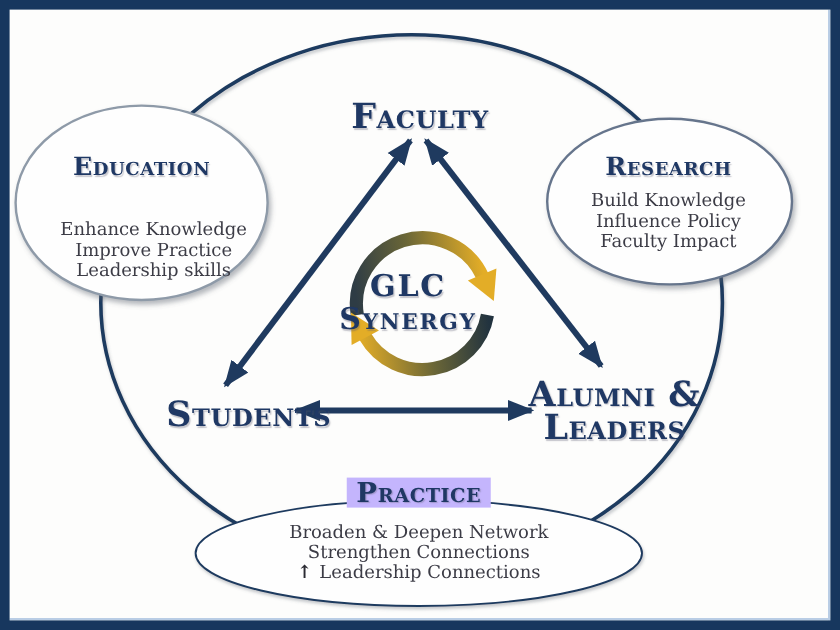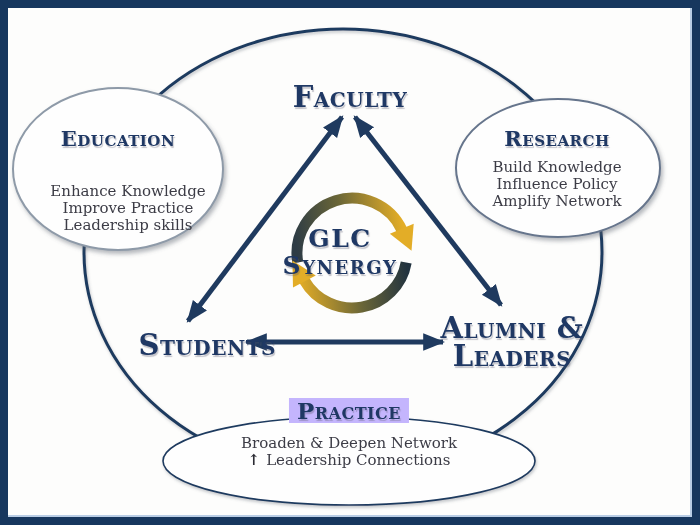--- a/index.html
+++ b/index.html
@@ -109,26 +109,27 @@
   <div class="txt bubble-body" style="left:28px;top:159px;width:200px;margin-top:24px;">
     <div>Enhance Knowledge</div>
     <div>Improve Practice</div>
     <div>Leadership skills</div>
   </div>
 
   <div class="txt bubble-title" style="left:457px;top:126px;width:200px;">Research</div>
   <div class="txt bubble-body" style="left:457px;top:159px;width:200px;">
     <div>Build Knowledge</div>
     <div>Influence Policy</div>
-    <div>Amplify Network</div>
+    <div>Faculty Impact</div>
   </div>
 
   <div class="txt bubble-title practice-title node-label" style="left:349px;top:398px;">Practice</div>
   <div class="txt bubble-body" style="left:199px;top:435px;width:300px;">
     <div>Broaden &amp; Deepen Network</div>
+    <div>Strengthen Connections</div>
     <div>
       <span class="up-arrow">↑</span><span>Leadership Connections</span>
     </div>
   </div>
 
   <div class="frame-accent"></div>
   <div class="frame"></div>
 </div>
 
 </body></html>

